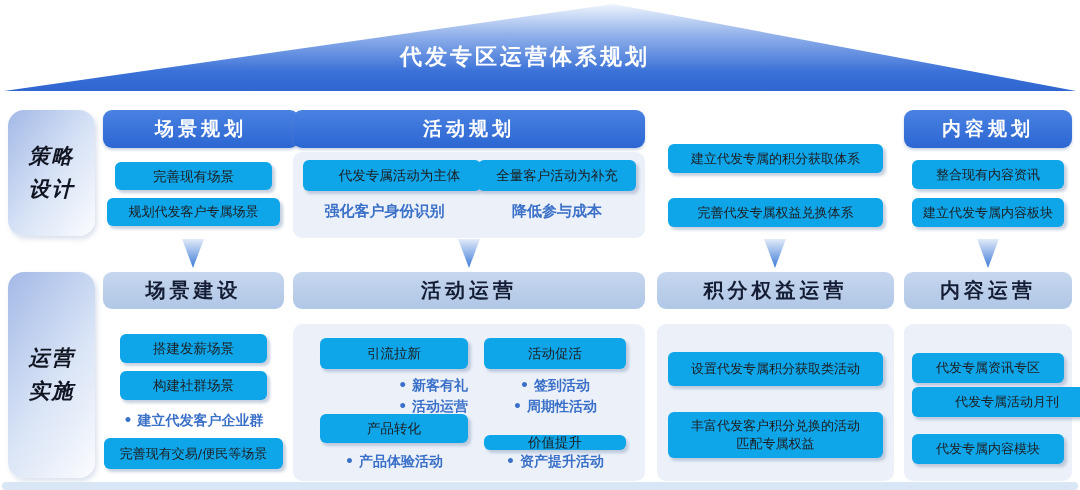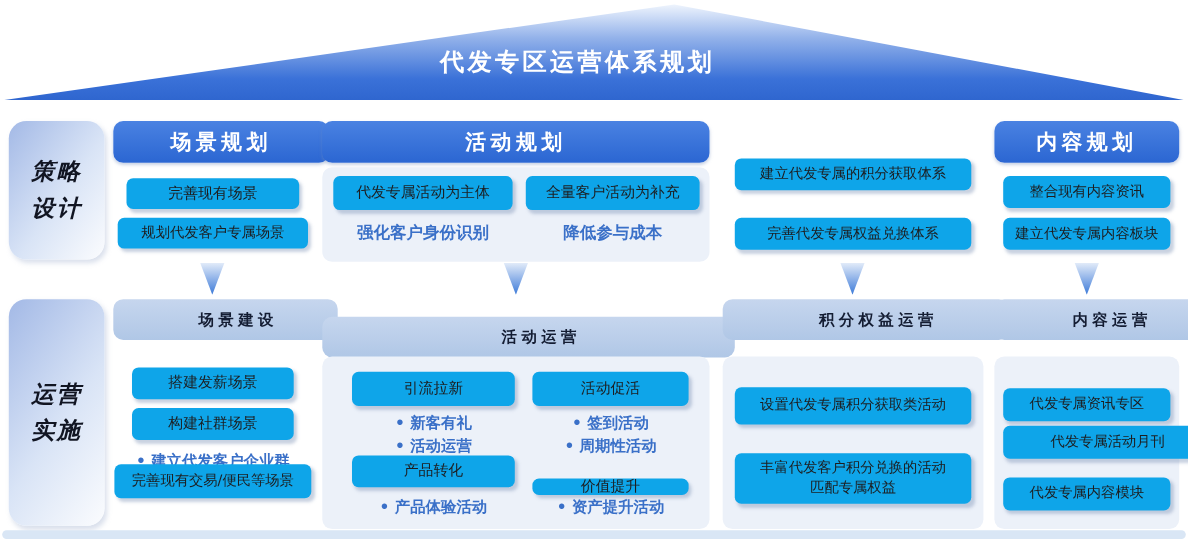--- a/index.html
+++ b/index.html
@@ -19,21 +19,21 @@
   
   .hdr1{top:110px;height:38px;border-radius:9px;
         background:linear-gradient(#4a82e2,#2b66d2);
         display:flex;align-items:center;justify-content:center;
         color:#ffffff;font-size:19px;font-weight:bold;letter-spacing:4px;
         box-shadow:0 2px 3px rgba(120,145,190,.4);}
   
   .hdr2{top:272px;height:37px;border-radius:9px;
         background:linear-gradient(#c6d6ee,#b0c7e6);
         display:flex;align-items:center;justify-content:center;
-        color:#141d33;font-size:14px;font-weight:bold;letter-spacing:4px;padding-left:23px;}
+        color:#141d33;font-size:20px;font-weight:bold;letter-spacing:4px;}
   .panel{background:#ecf1f9;border-radius:9px;}
   .wbox{background:#0ea5e9;border-radius:6px;
         box-shadow:2.5px 3px 3px rgba(125,145,180,.42);
         display:flex;align-items:center;justify-content:center;
         color:#1d1d1f;font-size:13.5px;font-weight:500;text-align:center;
         white-space:pre-line;line-height:1.35;}
   .wbox.small{font-size:13px;}
   .accent{color:#3a70c8;font-weight:bold;font-size:15px;text-align:center;}
   .bullets{color:#3a70c8;font-weight:bold;font-size:14px;text-align:center;line-height:1.5;}
   #bottom-strip{left:2px;top:482px;width:1076px;height:8px;border-radius:4px;
@@ -65,21 +65,21 @@
 设计</div>
 
   <div class="abs hdr1" style="left:103px;width:196px;">场景规划</div>
   <div class="abs hdr1" style="left:293px;width:352px;">活动规划</div>
   <div class="abs hdr1" style="left:904px;width:168px;">内容规划</div>
 
   <div class="abs wbox" style="left:115px;top:162px;width:157px;height:28px;">完善现有场景</div>
   <div class="abs wbox small" style="left:107px;top:198px;width:173px;height:28px;">规划代发客户专属场景</div>
 
   <div class="abs panel" style="left:293px;top:152px;width:352px;height:86px;"></div>
-  <div class="abs wbox" style="left:303px;top:160px;width:163px;height:31px;">代发专属活动为主体</div>
+  <div class="abs wbox" style="left:303px;top:160px;width:163px;height:31px;padding-left:15px;">代发专属活动为主体</div>
   <div class="abs wbox" style="left:478px;top:160px;width:158px;height:31px;">全量客户活动为补充</div>
   <div class="abs accent" style="left:298px;top:202px;width:173px;">强化客户身份识别</div>
   <div class="abs accent" style="left:478px;top:202px;width:158px;">降低参与成本</div>
 
   <div class="abs wbox small" style="left:668px;top:144px;width:215px;height:29px;">建立代发专属的积分获取体系</div>
   <div class="abs wbox small" style="left:668px;top:198px;width:215px;height:29px;">完善代发专属权益兑换体系</div>
 
   <div class="abs wbox small" style="left:912px;top:160px;width:152px;height:29px;">整合现有内容资讯</div>
   <div class="abs wbox small" style="left:912px;top:198px;width:152px;height:29px;">建立代发专属内容板块</div>
 
@@ -93,33 +93,33 @@
       <polygon points="2,0 24,0 13,29" fill="url(#arrowGrad)"></polygon>
     </svg>
   <svg class="abs" style="left:975px;top:239px;" width="26" height="29">
       <polygon points="2,0 24,0 13,29" fill="url(#arrowGrad)"></polygon>
     </svg>
 
   <div class="abs side-label" style="top:272px;height:206px;">运营
 实施</div>
 
   <div class="abs hdr2" style="left:103px;width:181px;">场景建设</div>
-  <div class="abs hdr2" style="left:293px;width:352px;margin-top:16px;">活动运营</div>
+  <div class="abs hdr2" style="left:293px;width:352px;">活动运营</div>
   <div class="abs hdr2" style="left:657px;width:237px;">积分权益运营</div>
   <div class="abs hdr2" style="left:904px;width:168px;">内容运营</div>
 
   <div class="abs wbox" style="left:120px;top:334px;width:147px;height:29px;">搭建发薪场景</div>
   <div class="abs wbox" style="left:120px;top:371px;width:147px;height:29px;">构建社群场景</div>
   <div class="abs bullets" style="left:100px;top:410px;width:187px;">•  建立代发客户企业群</div>
-  <div class="abs wbox small" style="left:104px;top:422px;width:179px;height:31px;">完善现有交易/便民等场景</div>
+  <div class="abs wbox small" style="left:104px;top:438px;width:179px;height:31px;">完善现有交易/便民等场景</div>
 
   <div class="abs panel" style="left:293px;top:324px;width:352px;height:157px;"></div>
   <div class="abs wbox" style="left:320px;top:338px;width:148px;height:31px;">引流拉新</div>
   <div class="abs wbox" style="left:484px;top:338px;width:142px;height:31px;">活动促活</div>
-  <div class="abs bullets" style="left:320px;top:375px;width:148px;">
+  <div class="abs bullets" style="left:320px;top:375px;width:148px;text-align:right;">
     <div>•  新客有礼</div>
     <div>•  活动运营</div>
   </div>
   <div class="abs bullets" style="left:484px;top:375px;width:142px;">
     <div>•  签到活动</div>
     <div>•  周期性活动</div>
   </div>
   <div class="abs wbox" style="left:320px;top:414px;width:148px;height:29px;">产品转化</div>
   <div class="abs wbox" style="left:484px;top:435px;width:142px;height:15px;">价值提升</div>
   <div class="abs bullets" style="left:320px;top:451px;width:148px;">•  产品体验活动</div>

